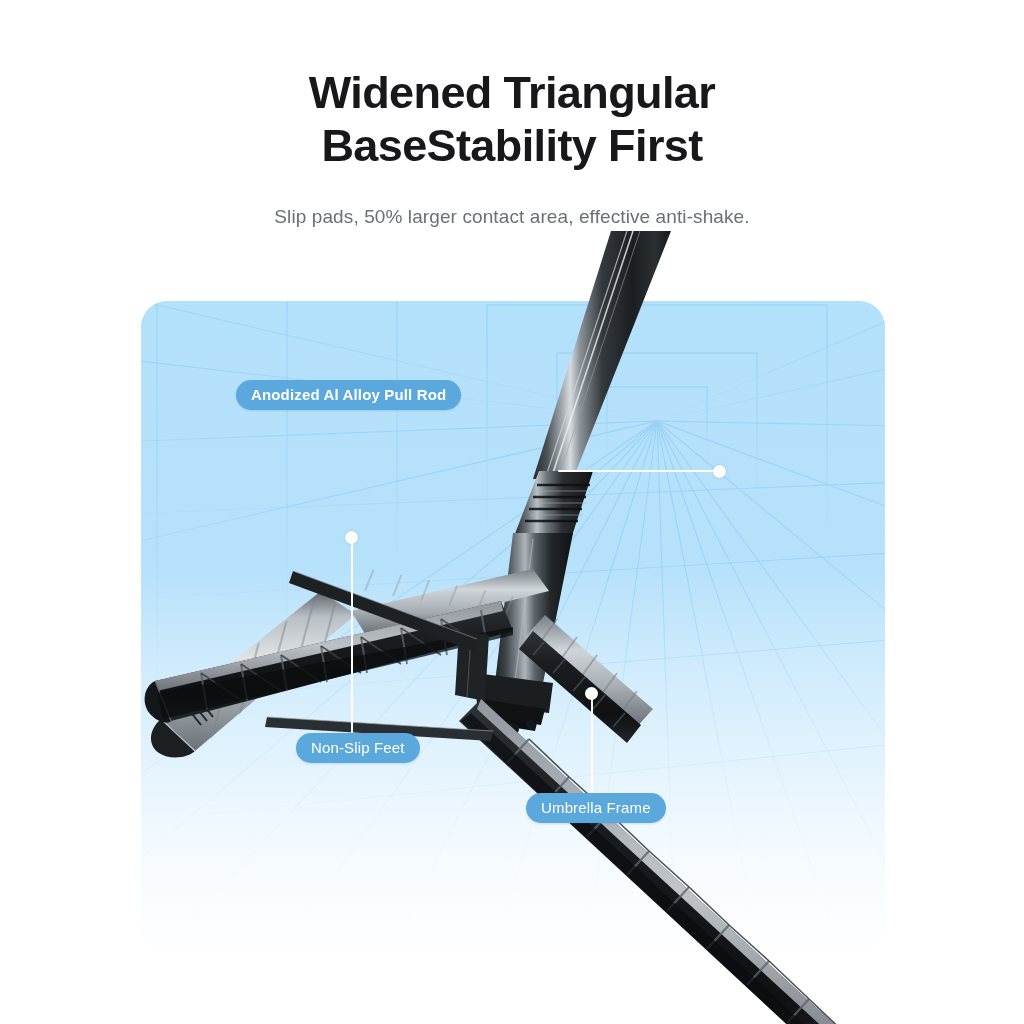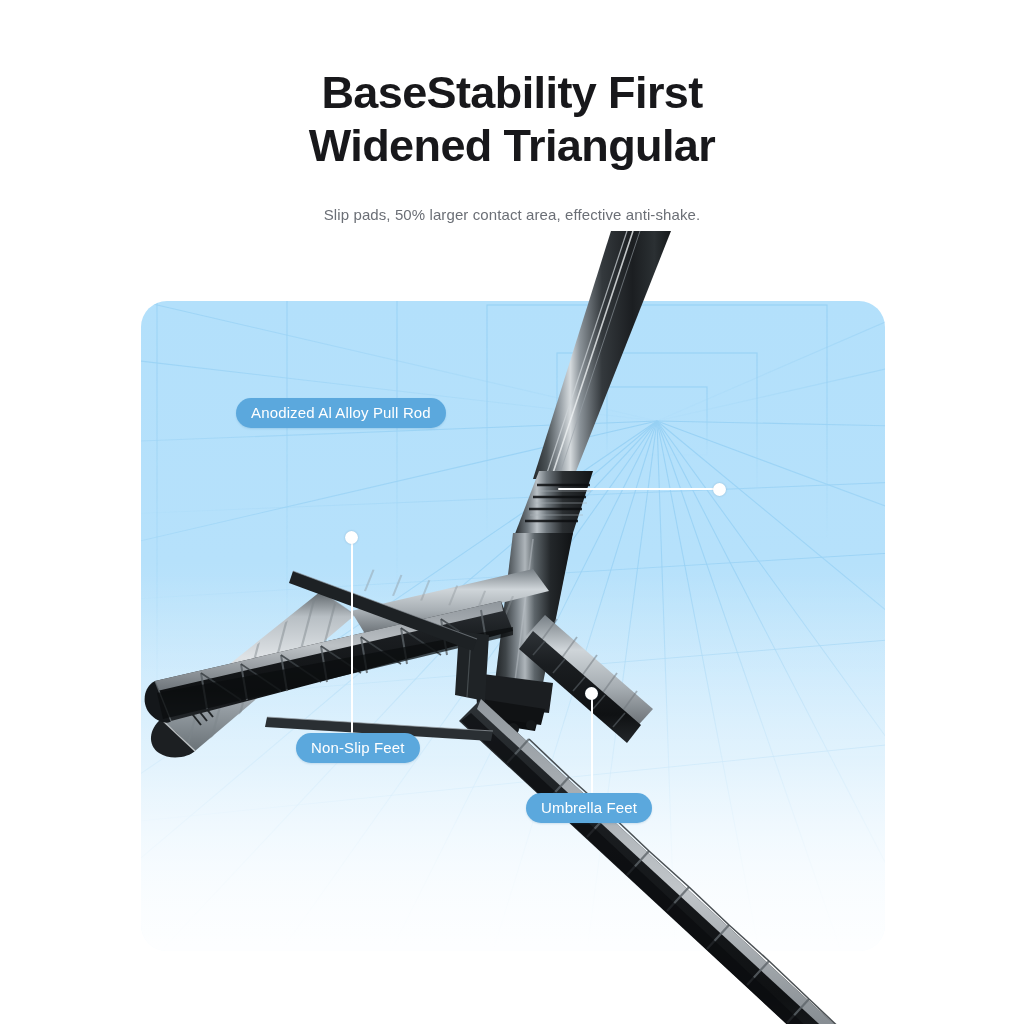--- a/index.html
+++ b/index.html
@@ -13,21 +13,21 @@
   }
 
   
   .header{ position:absolute; left:0; top:0; width:1024px; text-align:center; }
   .headline{
     font-size:45px; font-weight:bold; color:#18181b;
     letter-spacing:-0.6px; line-height:1.18;
     padding-top:66px;
   }
   .subtitle{
-    font-size:15px; color:#6b6f76; font-weight:normal;
+    font-size:19px; color:#6b6f76; font-weight:normal;
     letter-spacing:0.1px; padding-top:34px;
   }
 
   
   .panel{
     position:absolute; left:141px; top:301px;
     width:744px; height:650px;
     border-radius:26px;
     background:linear-gradient(180deg,#b3e0fb 0%,#b6e1fb 40%,#cdeafc 72%,#e8f5fe 90%,#f4fbff 100%);
     overflow:visible;
@@ -59,39 +59,39 @@
     box-shadow:0 1px 2px rgba(40,110,160,.18);
   }
   .lead-h{ position:absolute; height:2px; background:#ffffff; border-radius:2px; }
   .lead-v{ position:absolute; width:2px; background:#ffffff; border-radius:2px; }
   .dot{
     position:absolute; width:13px; height:13px; border-radius:50%;
     background:#ffffff; box-shadow:0 0 2px rgba(0,60,100,.25);
   }
 
   
-  #co-rod{ left:95px;  top:97px; }
+  #co-rod{ left:95px;  top:79px;font-weight:bold; }
   #co-rod .lead-h{ left:322px; top:90px; width:160px; }
   #co-rod .dot   { left:477px; top:84.5px; }
 
   #co-feet{ left:155px; top:432px; }
   #co-feet .lead-v{ left:55px; top:-196px; height:196px; }
   #co-feet .dot   { left:49px; top:-202px; }
 
   #co-frame{ left:385px; top:492px; }
   #co-frame .lead-v{ left:65px; top:-100px; height:100px; }
   #co-frame .dot   { left:59px; top:-106px; }
 </style>
 </head>
 <body>
 
 <div class="header">
   <div class="headline">
+    <div>Widened Triangular</div>
     <div>BaseStability First</div>
-    <div>Widened Triangular</div>
   </div>
   <div class="subtitle">Slip pads, 50% larger contact area, effective anti-shake.</div>
 </div>
 
 <div class="panel">
 
   <div class="panel-clip">
 
     <svg class="grid-persp" viewBox="0 0 744 650" preserveAspectRatio="none">
       <defs>
@@ -396,17 +396,17 @@
     <span class="dot"></span>
   </div>
 
   <div class="callout" id="co-feet">
     <span class="pill">Non-Slip Feet</span>
     <span class="lead-v"></span>
     <span class="dot"></span>
   </div>
 
   <div class="callout" id="co-frame">
-    <span class="pill">Umbrella Feet</span>
+    <span class="pill">Umbrella Frame</span>
     <span class="lead-v"></span>
     <span class="dot"></span>
   </div>
 </div>
 
 </body></html>

